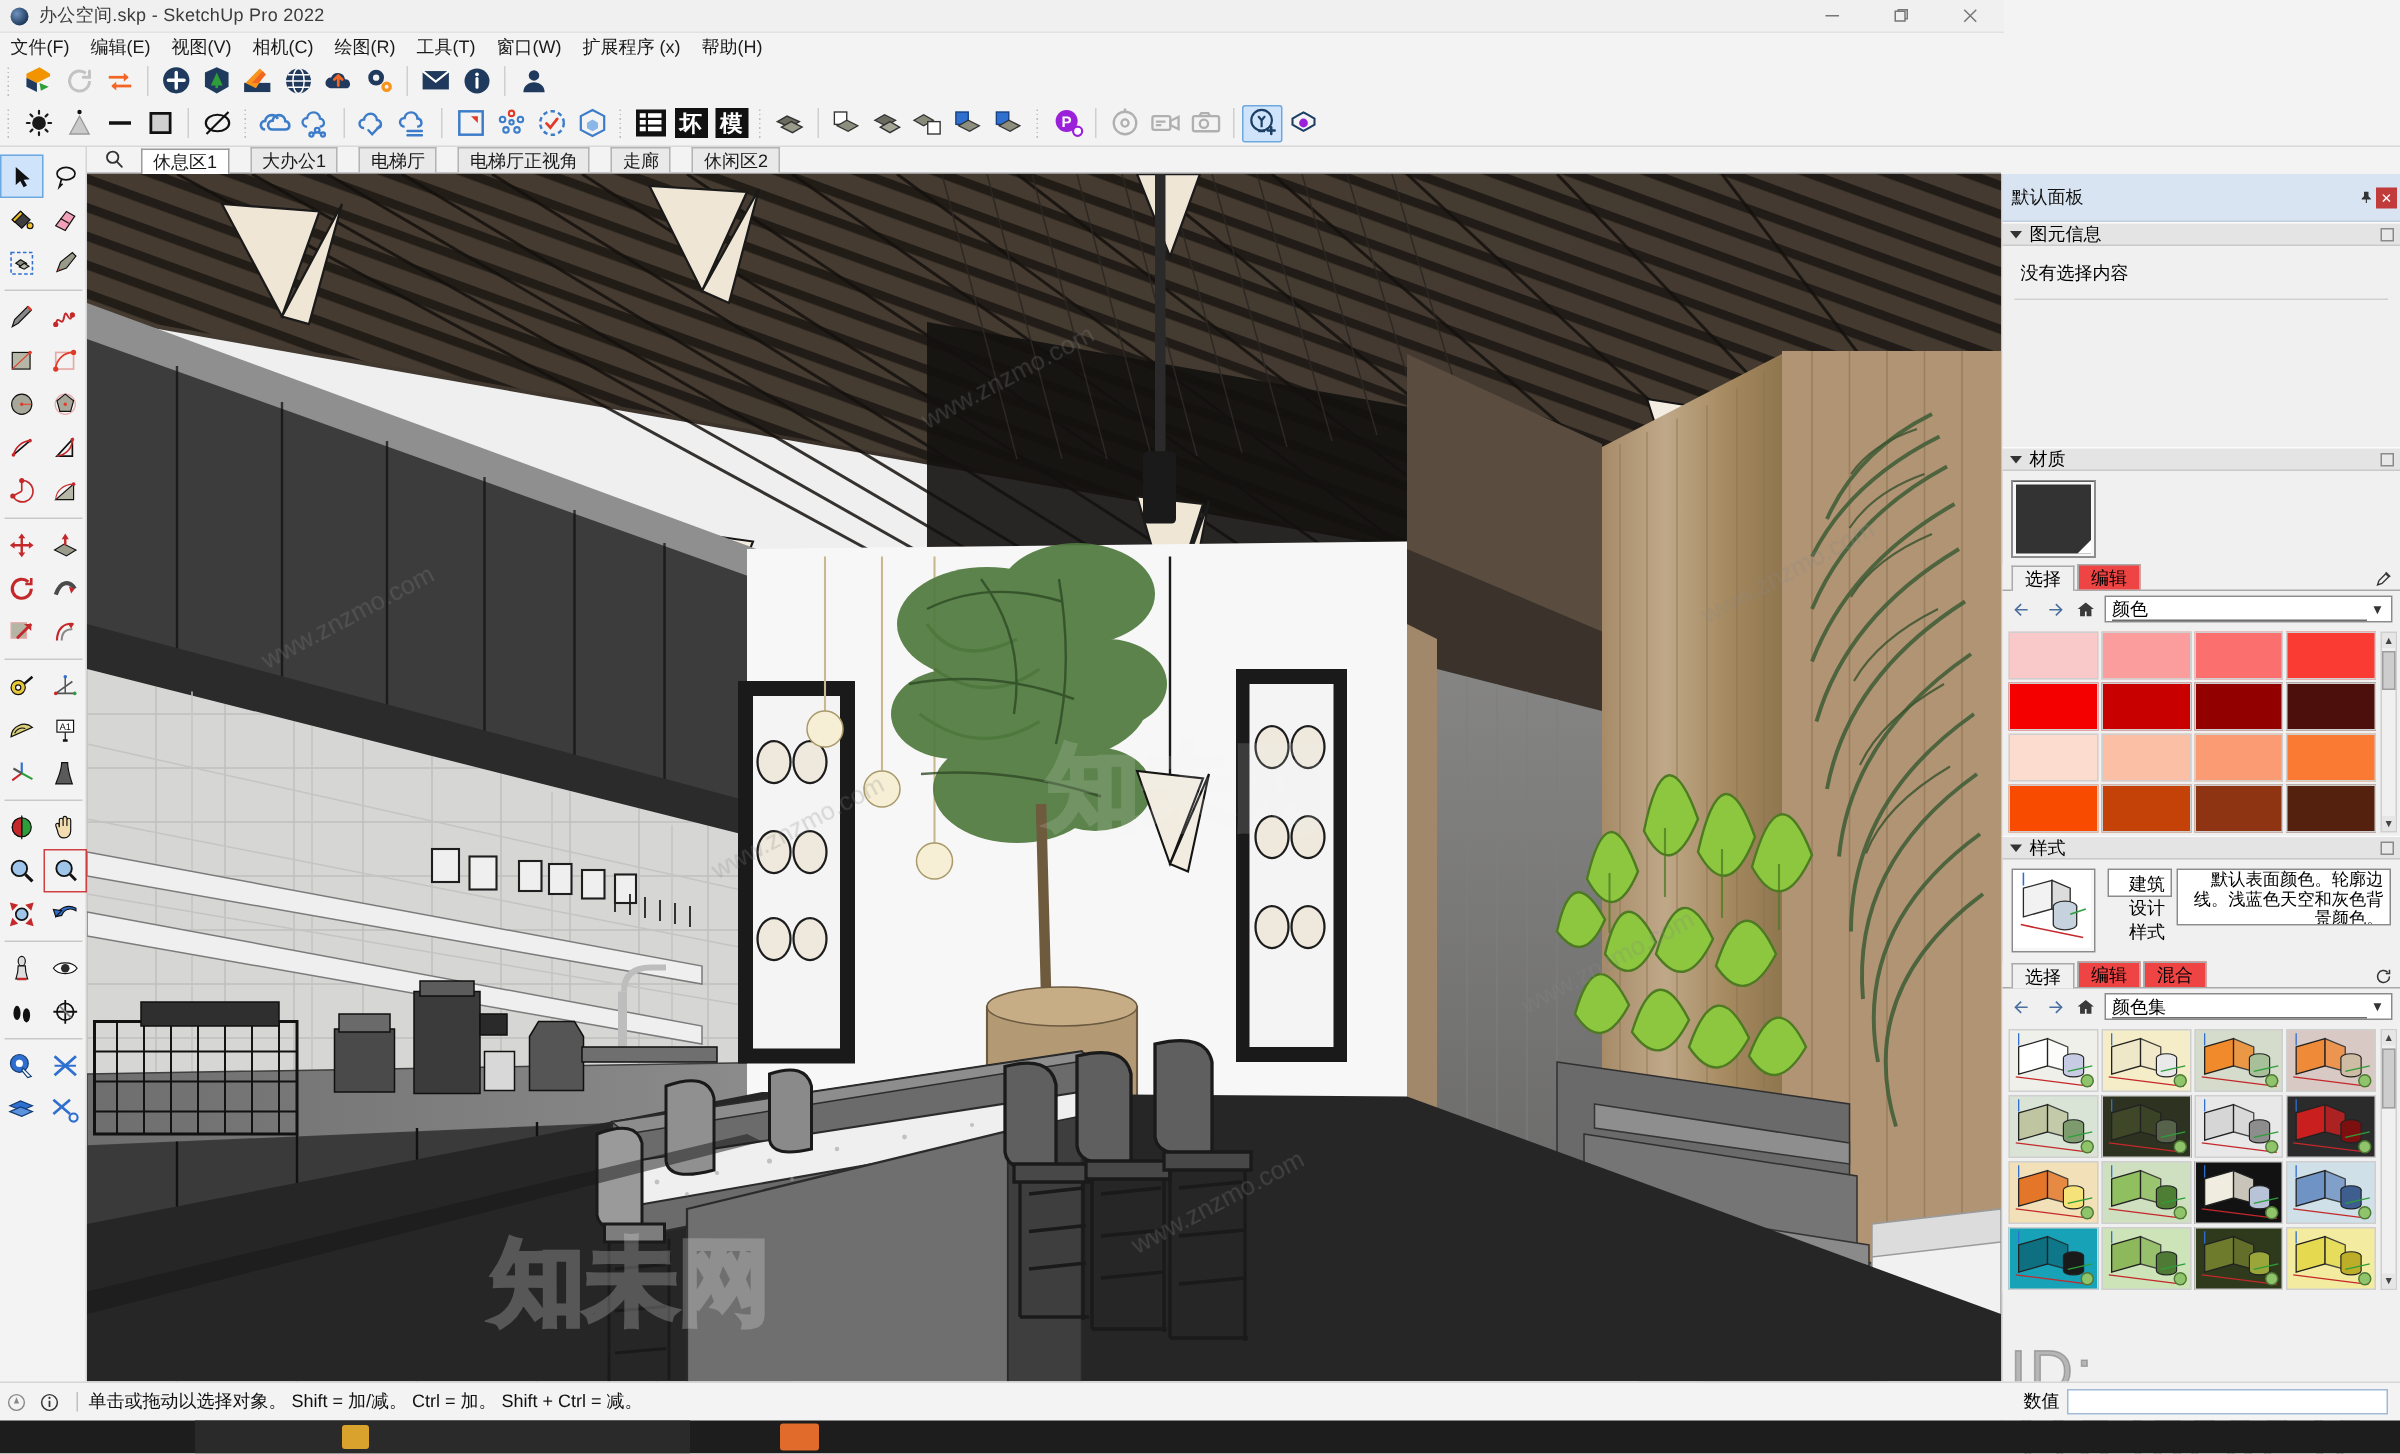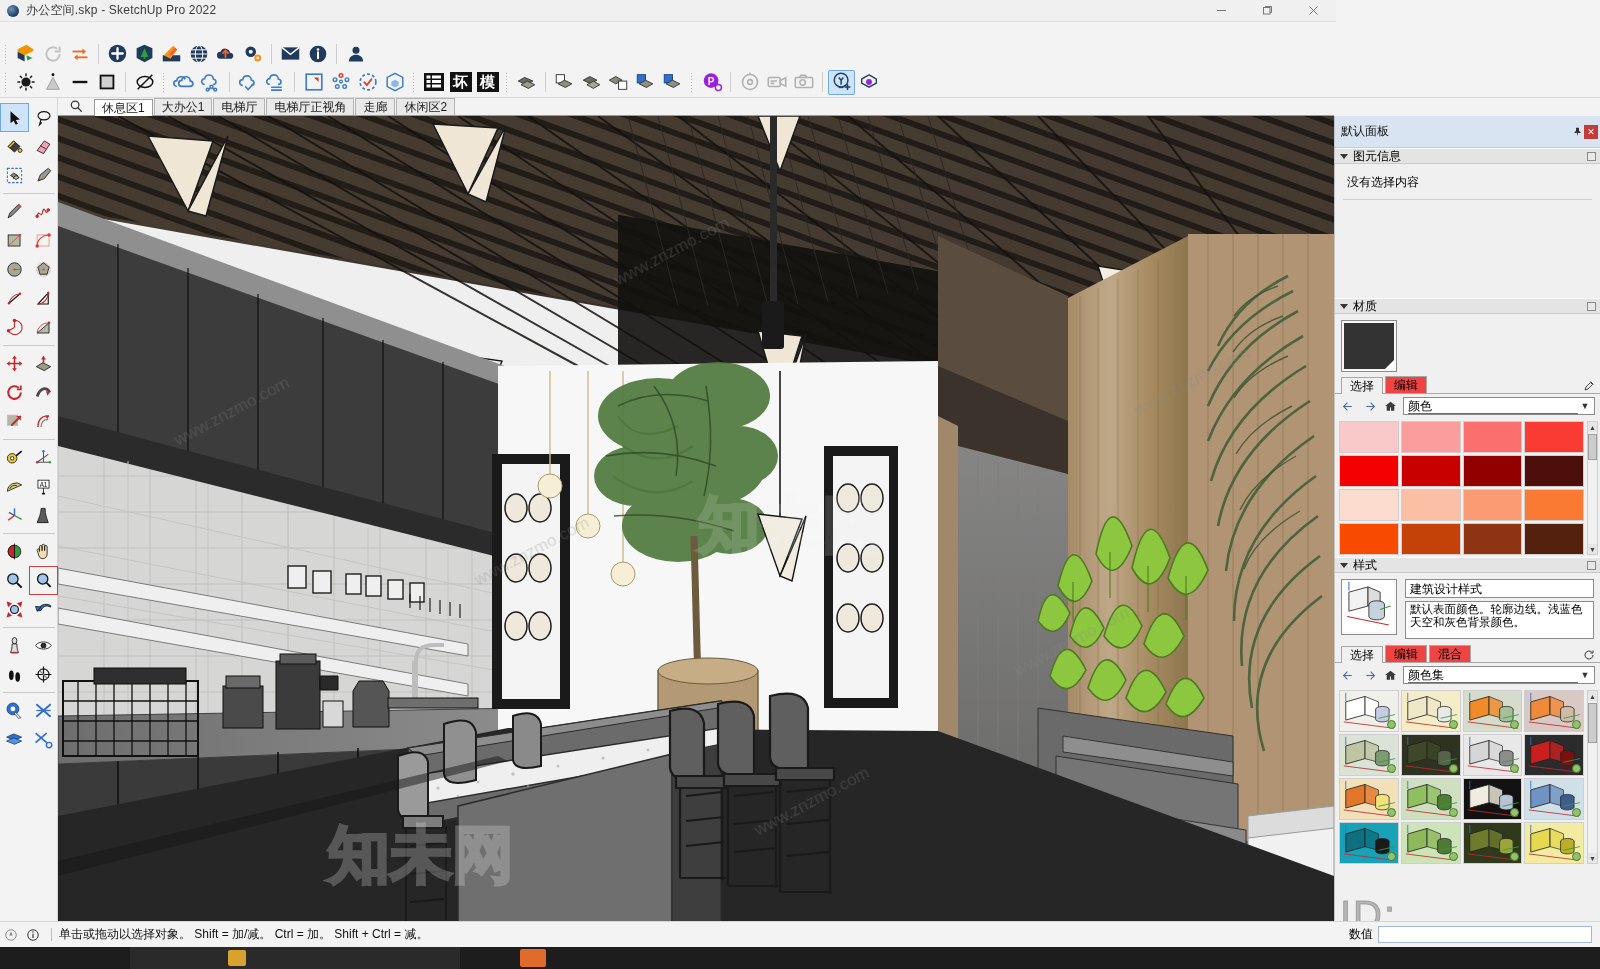--- a/index.html
+++ b/index.html
@@ -80,21 +80,21 @@
     position:absolute; left:58px; top:98px; width:1276px; height:18px;
     background:#f3f3f3; display:flex; align-items:flex-end;
     border-bottom:1px solid #9b9b9b;
   }
   .scene-search {
     width:36px; height:18px; display:flex; align-items:center; justify-content:center;
   }
   .scene-tab {
     height:17px; padding:0 7px; font-size:12px; line-height:17px;
     background:#e9e9e9; border:1px solid #b4b4b4; border-bottom:none;
-    margin-right:1px; color:#1a1a1a; white-space:nowrap;
+    margin-right:14px; color:#1a1a1a; white-space:nowrap;
   }
   .scene-tab.active { background:#ffffff; border-color:#9b9b9b; position:relative; top:1px; }
 
   
   .viewport {
     position:absolute; left:58px; top:116px; width:1276px; height:805px;
     overflow:hidden; background:#ffffff;
   }
   .viewport svg { display:block; }
 
@@ -173,21 +173,21 @@
   .swgrid { display:grid; grid-template-columns:repeat(4,1fr); gap:2px; flex:1; }
   .sw { height:32px; border:1px solid #cfcfcf; }
   .sbar { width:11px; margin-left:3px; background:#f0f0f0; border:1px solid #cfcfcf; position:relative; }
   .sbar .thumb { position:absolute; left:0; right:0; top:0; height:26px; background:#cdcdcd; border:1px solid #9e9e9e; }
   .sbar .ar { position:absolute; left:0; right:0; height:10px; display:flex; align-items:center; justify-content:center; font-size:7px; color:#444; background:#e6e6e6;}
   .sbar .ar.up { top:0; } .sbar .ar.dn { bottom:0; }
 
   
   .style-row { display:flex; gap:8px; padding:6px; align-items:flex-start; }
   .style-thumb { width:56px; height:56px; border:1px solid #8b8b8b; background:#fff; box-shadow:inset 0 0 0 2px #f7f7f7; }
-  .style-right { flex:1; display:flex; flex-direction:column; gap:3px; }
+  .style-right { flex:1; display:flex; flex-direction:row; gap:3px;text-align:right; }
   .style-name { height:19px; background:#fff; border:1px solid #8b8b8b; padding:1px 4px; font-size:12px; line-height:16px; }
   .style-desc { height:38px; background:#fff; border:1px solid #8b8b8b; padding:1px 4px; font-size:11.5px; line-height:13px; overflow:hidden; }
 
   .stylegrid { display:grid; grid-template-columns:repeat(4,1fr); gap:2px; flex:1; }
   .stile { height:42px; border:1px solid #cfcfcf; position:relative; overflow:hidden; }
   .stile .badge {
     position:absolute; right:2px; bottom:2px; width:9px; height:9px; border-radius:50%;
     background:#8fc46a; border:1px solid #4f7a35;
   }
 
@@ -236,20 +236,31 @@
         </svg>
       </div>
       <div class="tb-btn close">
         <svg width="11" height="11" viewBox="0 0 11 11">
             <path d="M1.5 1.5 L9.5 9.5 M9.5 1.5 L1.5 9.5" stroke="currentColor" stroke-width="1"></path>
           </svg>
       </div>
     </div>
   </div>
 
+  <div class="menubar">
+    <div class="menu-item">文件(F)</div>
+    <div class="menu-item">编辑(E)</div>
+    <div class="menu-item">视图(V)</div>
+    <div class="menu-item">相机(C)</div>
+    <div class="menu-item">绘图(R)</div>
+    <div class="menu-item">工具(T)</div>
+    <div class="menu-item">窗口(W)</div>
+    <div class="menu-item">扩展程序 (x)</div>
+    <div class="menu-item">帮助(H)</div>
+  </div>
 
   <div class="toolbar-row tb-row1">
     <div class="grip"></div>
 
     <div class="tgroup">
       <div class="tbtn">
         <svg width="21" height="21" viewBox="0 0 24 24">
           <path d="M3 7 L13 2 L21 7 L21 9 L11 14 L3 10 Z" fill="#f29400"></path>
           <path d="M3 10 L11 14 L11 21 L3 17 Z" fill="#1f3a5c"></path>
           <path d="M13 14 L20 17 L14 20 Z" fill="#2e9e3a"></path>

